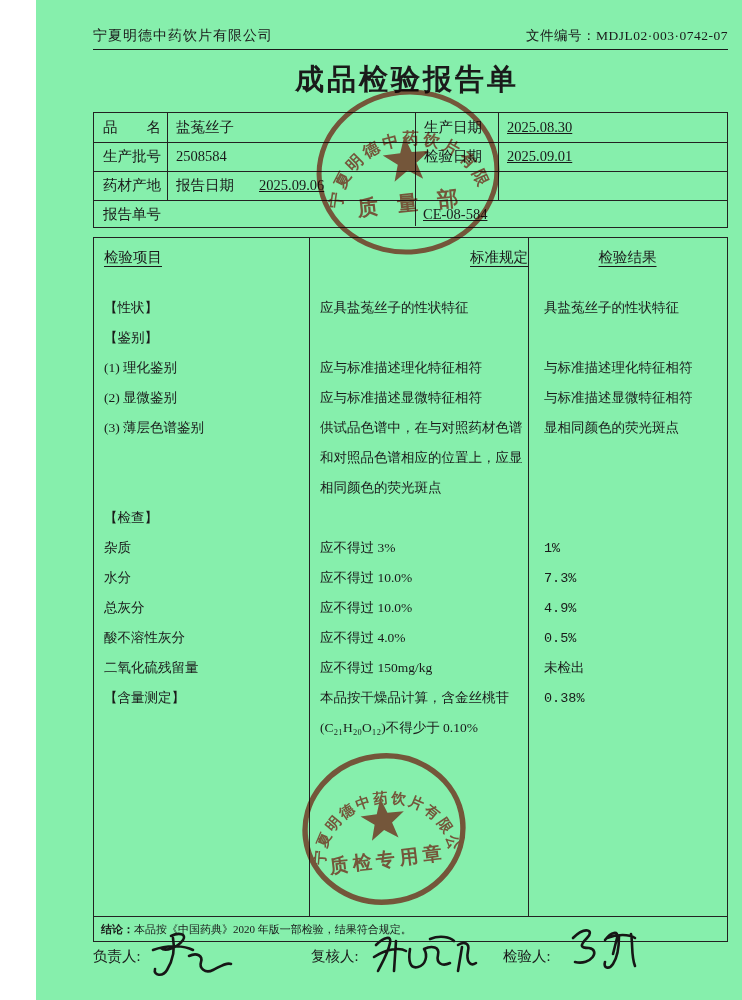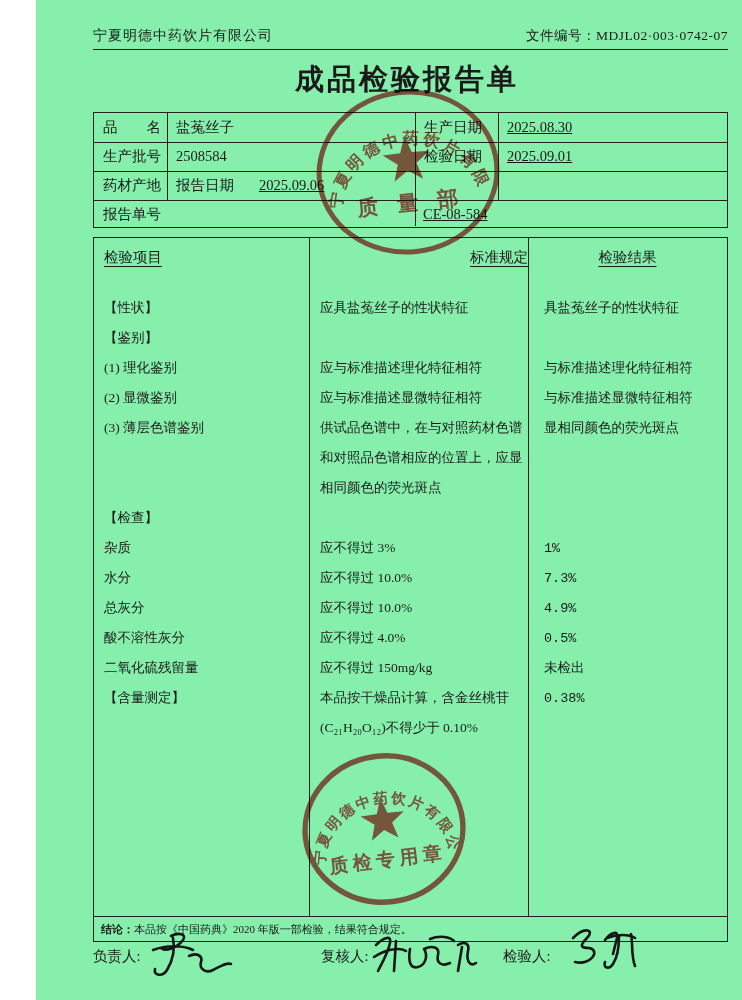--- a/index.html
+++ b/index.html
@@ -38,21 +38,21 @@
   .mline .mc{box-sizing:border-box;white-space:nowrap;overflow:hidden;}
   .mc1{width:215px;padding-left:10px;}
   .mc2{width:219px;padding-left:11px;}
   .mc3{flex:1;padding-left:16px;font-family:Liberation Mono, monospace;}
   
   .conclusion{position:absolute;left:57px;top:916px;width:635px;height:26px;
               border:1.6px solid #222;box-sizing:border-box;display:flex;align-items:center;
               font-size:11px;}
   .conclusion .lbl{font-weight:bold;margin-left:7px;}
   .sig-label{position:absolute;font-size:14.5px;top:947px;}
-  .sig-label.s1{left:57px;} .sig-label.s2{left:285px;} .sig-label.s3{left:467px;}
+  .sig-label.s1{left:57px;} .sig-label.s2{left:275px;} .sig-label.s3{left:467px;}
   .sig-svg{position:absolute;}
   .sig-svg path{fill:none;stroke:#161616;stroke-width:2.6;stroke-linecap:round;stroke-linejoin:round;}
   
   .stamp{position:absolute;mix-blend-mode:multiply;opacity:.88;}
   .stamp-top{left:276px;top:84px;transform:rotate(-6deg);}
   .stamp-bottom{left:262px;top:748px;transform:rotate(-7deg);}
   .stamp text{font-family:"Liberation Serif","DejaVu Serif",serif;font-weight:bold;}
 </style>
 </head>
 <body>

